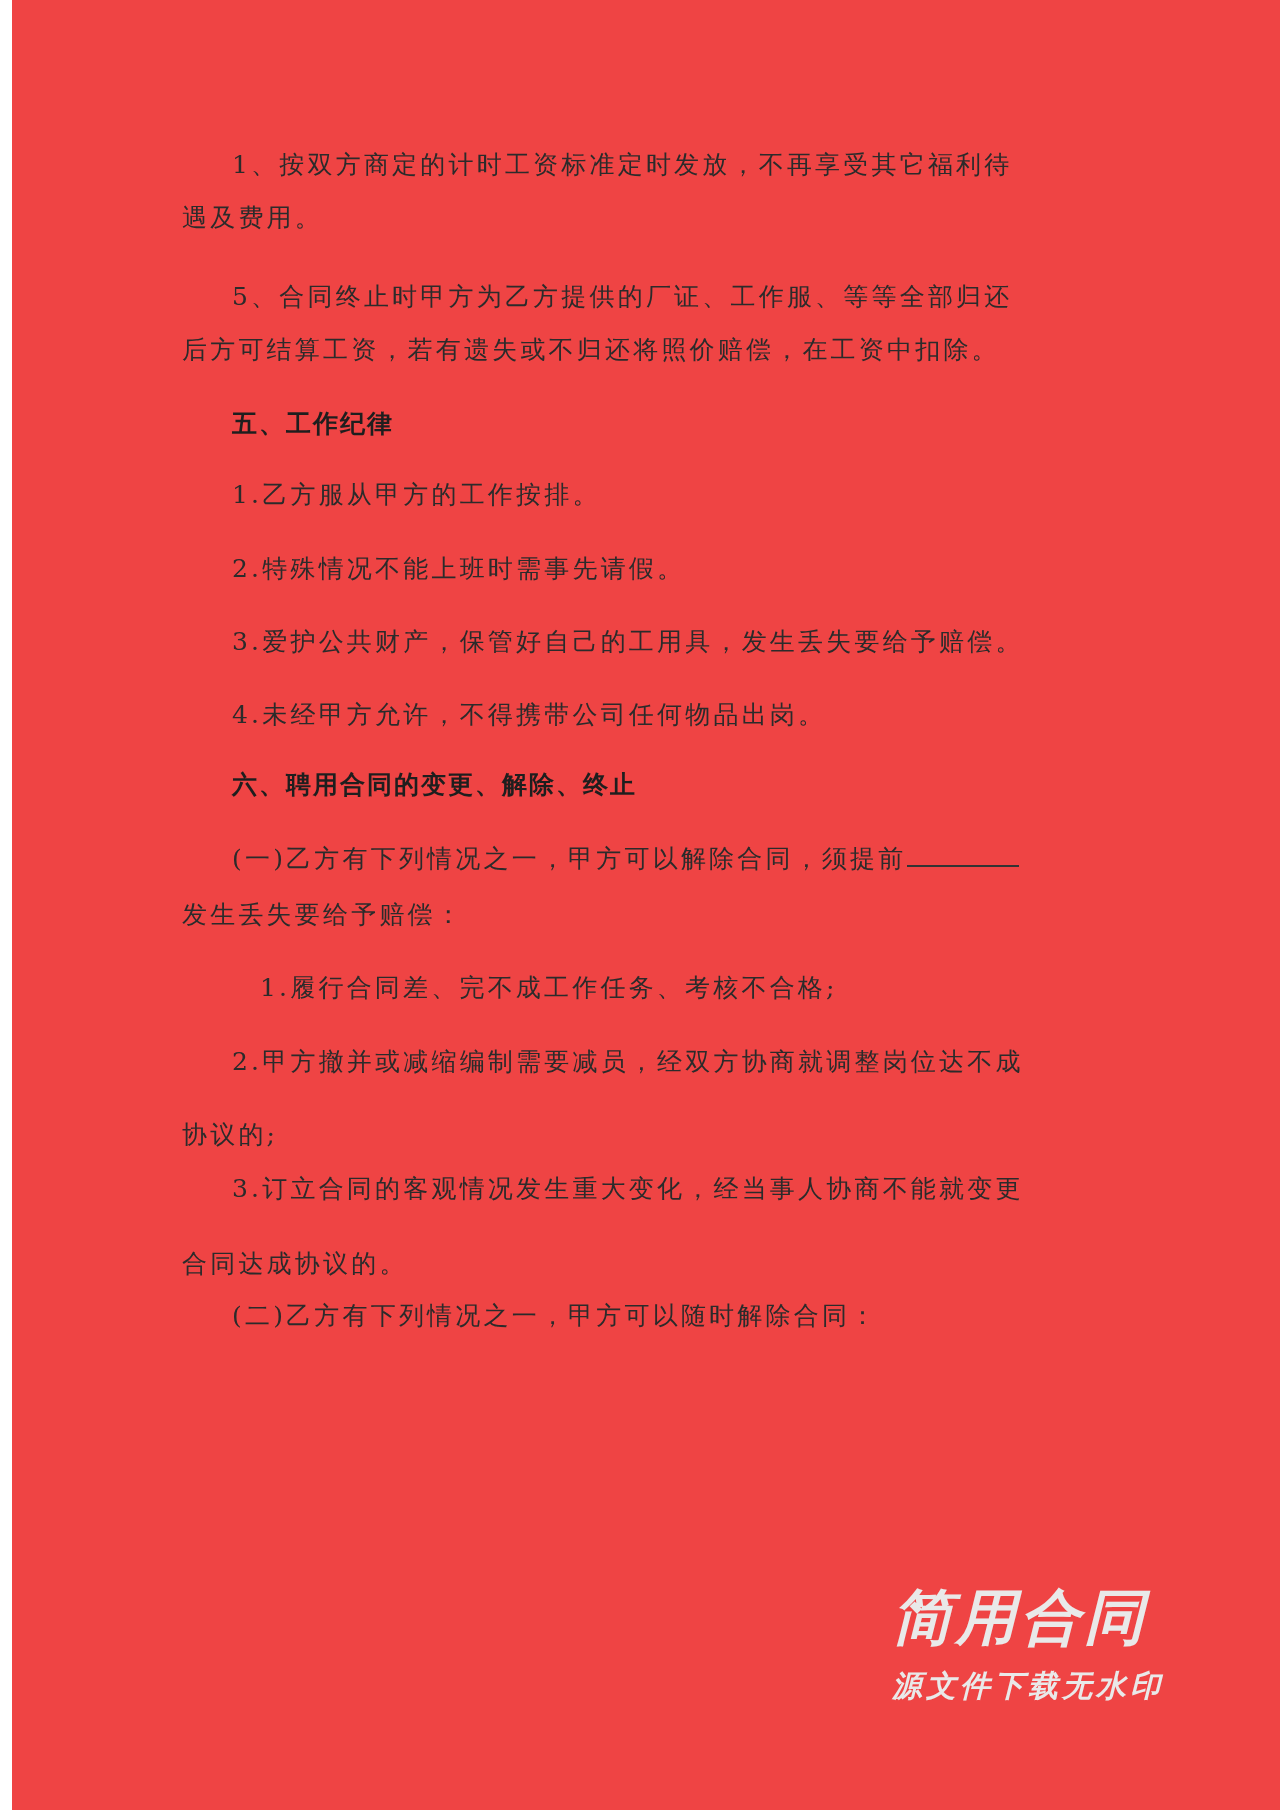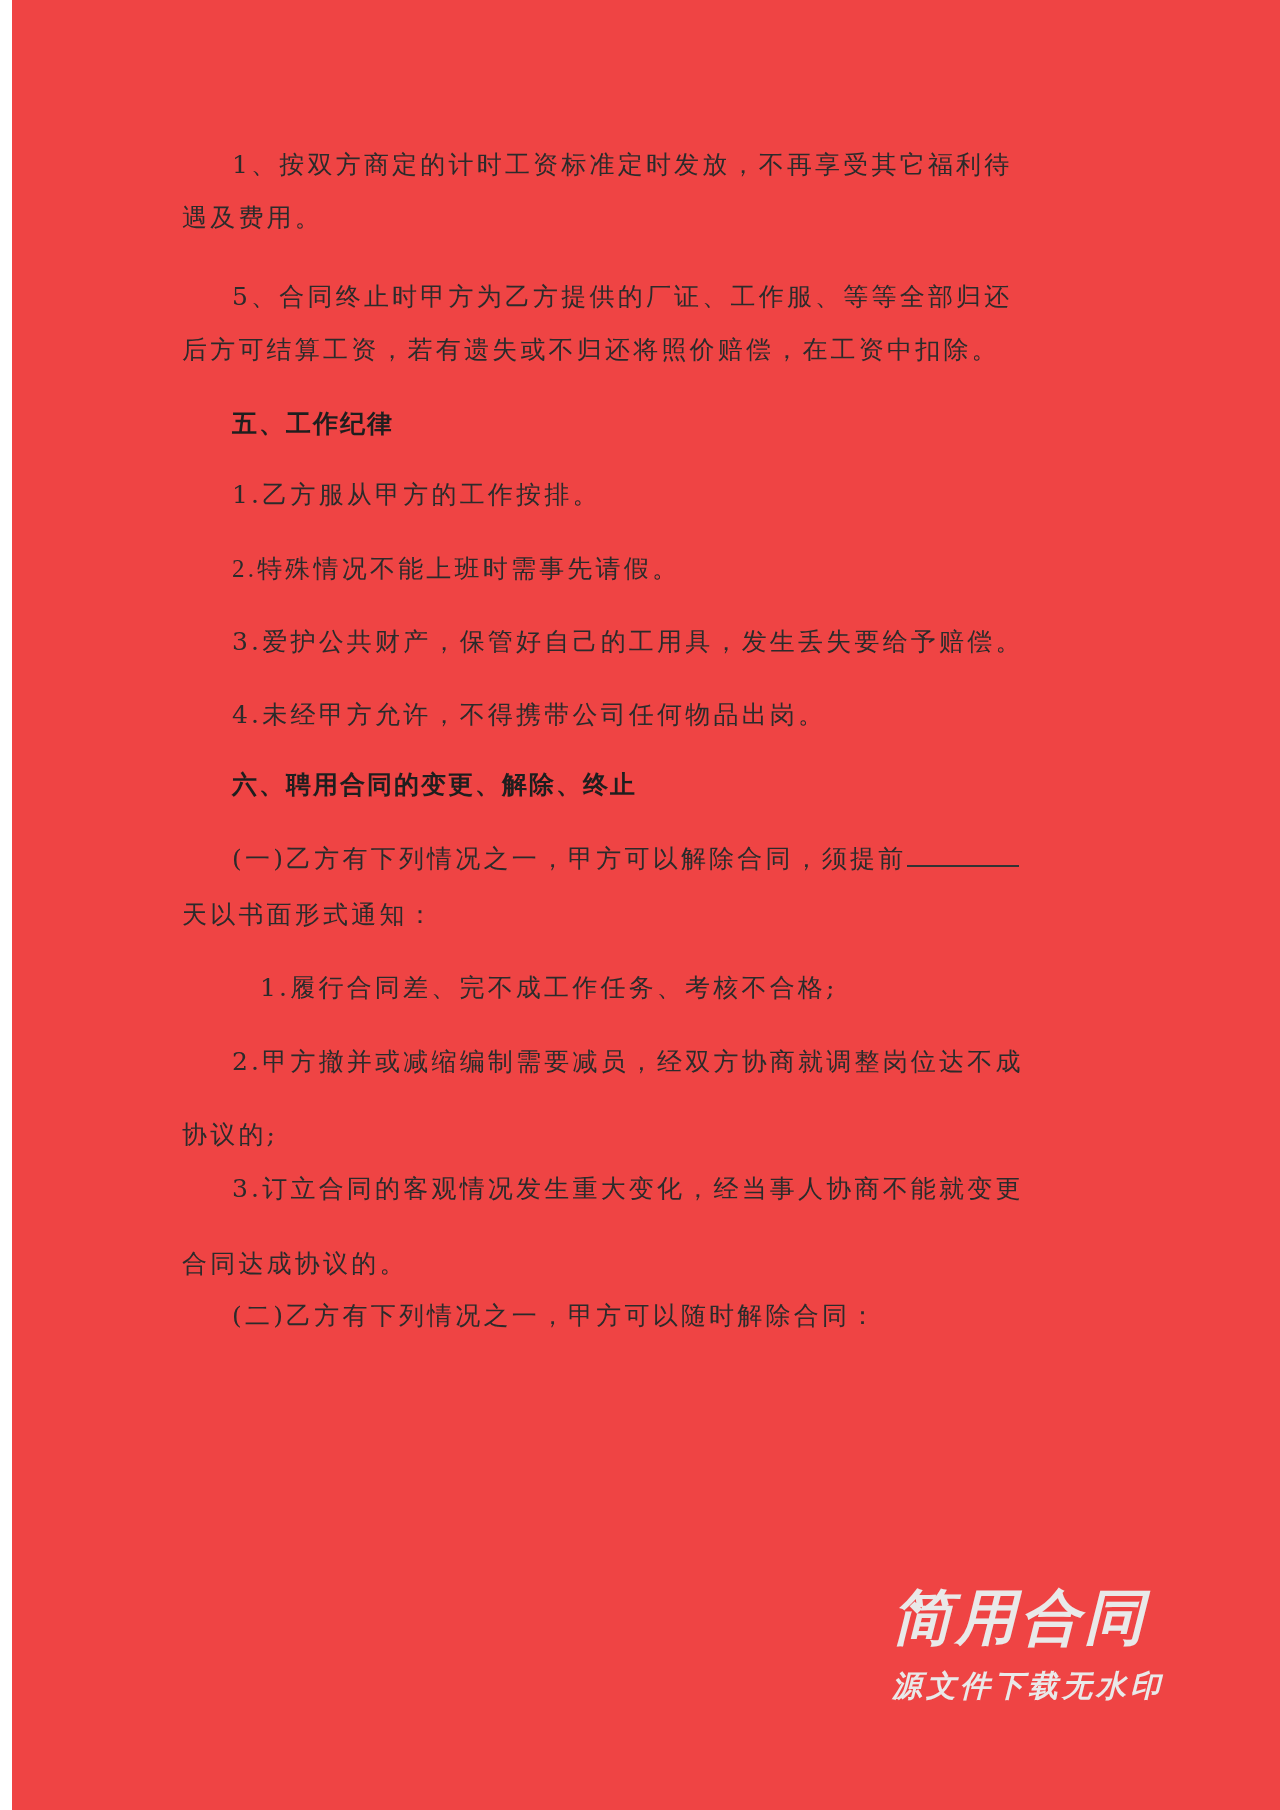--- a/index.html
+++ b/index.html
@@ -60,30 +60,30 @@
 
   <div class="line indent" style="top:150px;">1、按双方商定的计时工资标准定时发放，不再享受其它福利待</div>
   <div class="line" style="top:203px;">遇及费用。</div>
 
   <div class="line indent" style="top:282px;">5、合同终止时甲方为乙方提供的厂证、工作服、等等全部归还</div>
   <div class="line" style="top:335px;">后方可结算工资，若有遗失或不归还将照价赔偿，在工资中扣除。</div>
 
   <div class="line indent heading" style="top:409px;">五、工作纪律</div>
 
   <div class="line indent" style="top:480px;">1.乙方服从甲方的工作按排。</div>
-  <div class="line indent" style="top:554px;font-family:Liberation Serif, serif;">2.特殊情况不能上班时需事先请假。</div>
+  <div class="line indent" style="top:554px;">2.特殊情况不能上班时需事先请假。</div>
   <div class="line indent" style="top:627px;">3.爱护公共财产，保管好自己的工用具，发生丢失要给予赔偿。</div>
   <div class="line indent" style="top:700px;">4.未经甲方允许，不得携带公司任何物品出岗。</div>
 
   <div class="line indent" style="top:843px;">
     <span>(一)乙方有下列情况之一，甲方可以解除合同，须提前</span><span class="blank"></span>
   </div>
 
   <div class="line indent heading" style="top:770px;">六、聘用合同的变更、解除、终止</div>
-  <div class="line" style="top:900px;">天以书面形式通知：</div>
+  <div class="line" style="top:900px;">发生丢失要给予赔偿：</div>
 
   <div class="line indent" style="top:973px;margin-left:28px;">1.履行合同差、完不成工作任务、考核不合格;</div>
 
   <div class="line indent" style="top:1047px;">2.甲方撤并或减缩编制需要减员，经双方协商就调整岗位达不成</div>
   <div class="line" style="top:1120px;">协议的;</div>
 
   <div class="line indent" style="top:1174px;">3.订立合同的客观情况发生重大变化，经当事人协商不能就变更</div>
   <div class="line" style="top:1249px;">合同达成协议的。</div>
 
   <div class="line indent" style="top:1301px;">(二)乙方有下列情况之一，甲方可以随时解除合同：</div>

